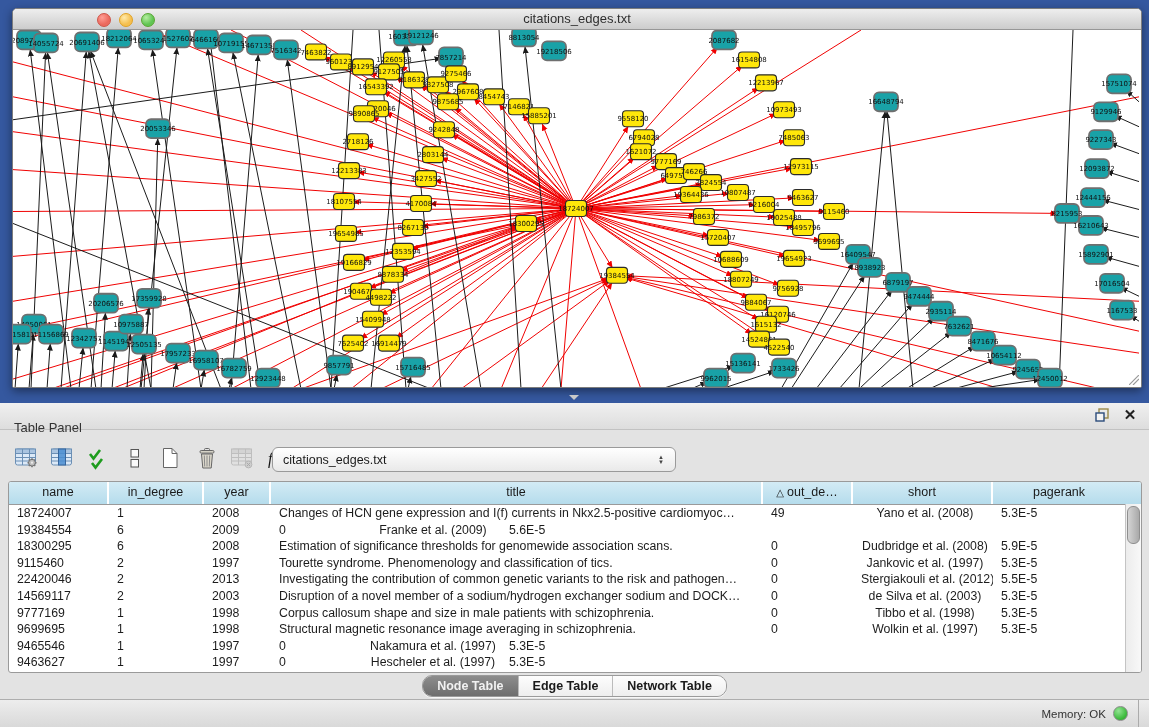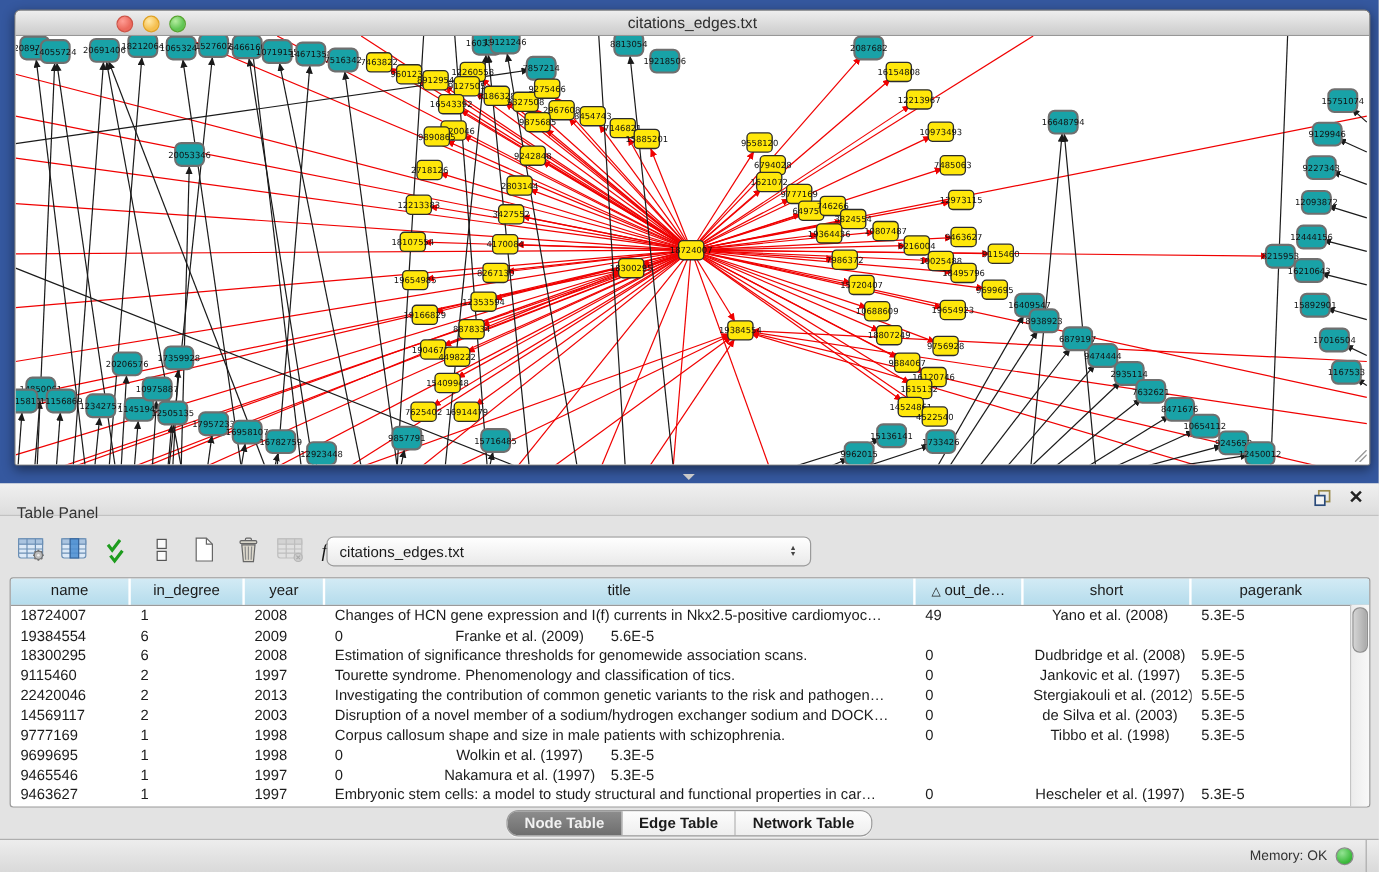--- a/index.html
+++ b/index.html
@@ -910,37 +910,37 @@
           <div class="cell" style="width: 67px;">1998</div>
           <div class="cell" style="width: 492px;">Corpus callosum shape and size in male patients with schizophrenia.</div>
           <div class="cell" style="width: 90px;">0</div>
           <div class="cell center" style="width: 140px;">Tibbo et al. (1998)</div>
           <div class="cell" style="width: 132px;">5.3E-5</div>
         </div>
         <div class="row">
           <div class="cell" style="width: 100px;">9699695</div>
           <div class="cell" style="width: 95px;">1</div>
           <div class="cell" style="width: 67px;">1998</div>
+          <div class="cell" style="width: 492px;">Structural magnetic resonance image averaging in schizophrenia.</div>
           <div class="cell" style="width: 90px;">0</div>
           <div class="cell center" style="width: 140px;">Wolkin et al. (1997)</div>
           <div class="cell" style="width: 132px;">5.3E-5</div>
         </div>
         <div class="row">
           <div class="cell" style="width: 100px;">9465546</div>
           <div class="cell" style="width: 95px;">1</div>
           <div class="cell" style="width: 67px;">1997</div>
           <div class="cell" style="width: 90px;">0</div>
           <div class="cell center" style="width: 140px;">Nakamura et al. (1997)</div>
           <div class="cell" style="width: 132px;">5.3E-5</div>
         </div>
         <div class="row">
           <div class="cell" style="width: 100px;">9463627</div>
           <div class="cell" style="width: 95px;">1</div>
           <div class="cell" style="width: 67px;">1997</div>
-          <div class="cell" style="width: 492px;">Embryonic stem cells: a model to study structural and functional properties in car…</div>
           <div class="cell" style="width: 90px;">0</div>
           <div class="cell center" style="width: 140px;">Hescheler et al. (1997)</div>
           <div class="cell" style="width: 132px;">5.3E-5</div>
         </div>
       </div>
     <div class="vscroll">
       <div class="vthumb"></div>
     </div>
   </div>
 

